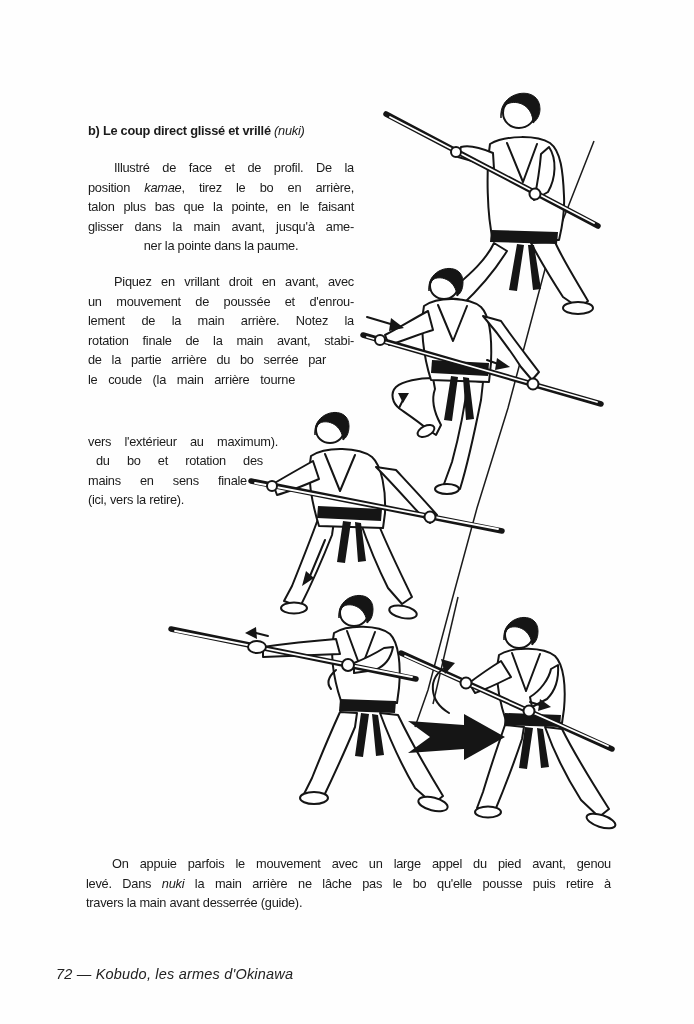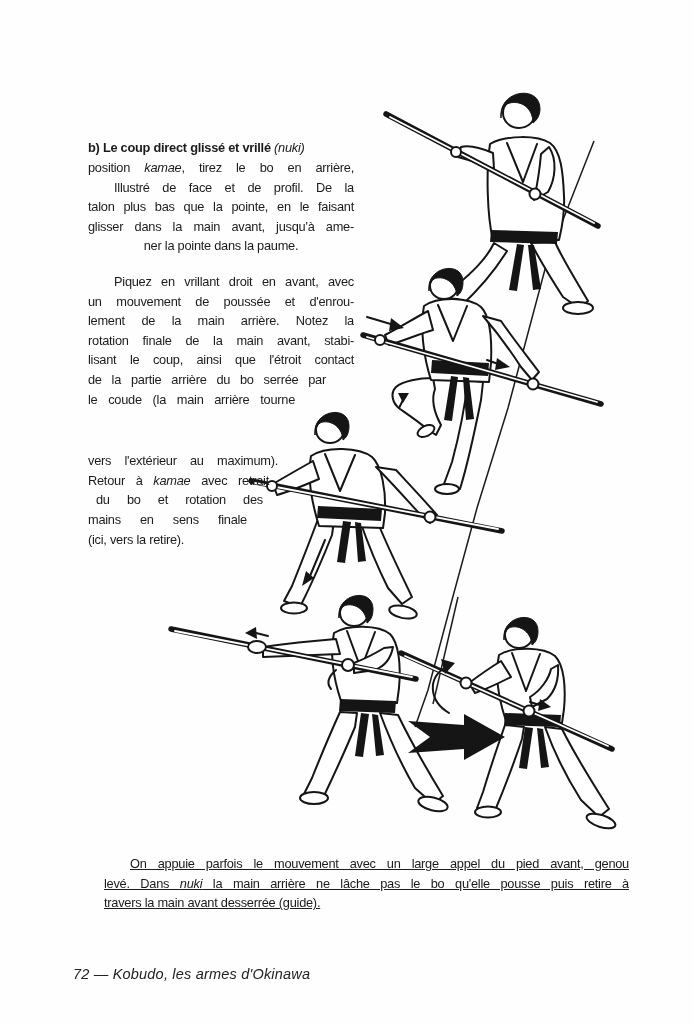--- a/index.html
+++ b/index.html
@@ -5,34 +5,34 @@
   html,body{margin:0;padding:0;background:#e8e8e8;}
   .page{
     position:relative;
     width:694px;height:1024px;
     background:#fefefe;
     overflow:hidden;
     font-family:"Liberation Sans",sans-serif;
     color:#1b1b1b;
   }
   .heading{
-    position:absolute;left:88px;top:138px;
+    position:absolute;left:88px;top:121px;
     font-size:13.4px;line-height:18px;letter-spacing:-0.2px;
   }
   .heading .tline{white-space:nowrap;}
   .column{position:absolute;left:88px;top:158px;}
-  .closing{position:absolute;left:104px;top:854px;text-decoration:underline;}
+  .closing{position:absolute;left:86px;top:854px;}
   .tline{
     font-size:12.8px;line-height:19.6px;letter-spacing:-0.25px;
   }
   .tline.just{text-align:justify;text-align-last:justify;}
   .tline .i{font-style:italic;}
   .tline .b{font-weight:bold;}
   .footer{
-    position:absolute;left:73px;top:966px;
+    position:absolute;left:56px;top:966px;
     font-style:italic;font-size:14.5px;letter-spacing:0.2px;color:#222;
   }
   svg.art{position:absolute;left:0;top:0;}
   .bd{fill:#ffffff;stroke:#151515;stroke-width:2;stroke-linejoin:round;}
   .ln{fill:none;stroke:#151515;stroke-width:2;stroke-linecap:round;stroke-linejoin:round;}
   .hr{fill:#151515;stroke:#151515;stroke-width:1;}
   .bk{fill:#151515;stroke:none;}
   .bo{stroke:#151515;stroke-width:5.5;stroke-linecap:round;}
   .bc{stroke:#ffffff;stroke-width:1.8;stroke-linecap:round;}
   .gl{fill:none;stroke:#1c1c1c;stroke-width:1.5;}
@@ -165,34 +165,32 @@
       </g>
       <path class="bk" d="M408,721 L464,725 L464,714 L505,737 L464,760 L464,749 L408,753 L430,737 Z"></path>
     </g>
   </svg>
 
   <div class="heading">
       <div class="tline"><span class="b">b) Le coup direct glissé et vrillé </span><span class="i">(nuki)</span></div>
     </div>
 
   <div class="column">
+      <div class="tline just" style="width: 266px; text-indent: 26px;"><span>Illustré de face et de profil. De la</span></div>
       <div class="tline just" style="width: 266px;"><span>position </span><span class="i">kamae</span><span>, tirez le bo en arrière,</span></div>
-      <div class="tline just" style="width: 266px; text-indent: 26px;"><span>Illustré de face et de profil. De la</span></div>
       <div class="tline just" style="width: 266px;"><span>talon plus bas que la pointe, en le faisant</span></div>
       <div class="tline just" style="width: 266px;"><span>glisser dans la main avant, jusqu'à ame-</span></div>
       <div class="tline" style="width: 266px; text-align: center;"><span>ner la pointe dans la paume.</span></div>
       <div class="tline just" style="width: 266px; text-indent: 26px; margin-top: 16px;"><span>Piquez en vrillant droit en avant, avec</span></div>
       <div class="tline just" style="width: 266px;"><span>un mouvement de poussée et d'enrou-</span></div>
       <div class="tline just" style="width: 266px;"><span>lement de la main arrière. Notez la</span></div>
       <div class="tline just" style="width: 266px;"><span>rotation finale de la main avant, stabi-</span></div>
-      <div class="tline just" style="width: 266px;"><span>lisant le coup, ainsi que l'étroit contact</span></div>
       <div class="tline just" style="width: 238px;"><span>de la partie arrière du bo serrée par</span></div>
       <div class="tline just" style="width: 207px;"><span>le coude (la main arrière tourne</span></div>
       <div class="tline just" style="width: 190px; margin-top: 42px;"><span>vers l'extérieur au maximum).</span></div>
-      <div class="tline just" style="width: 181px;"><span>Retour à </span><span class="i">kamae</span><span> avec retrait</span></div>
       <div class="tline just" style="width: 167px; margin-left: 8px;"><span>du bo et rotation des</span></div>
       <div class="tline just" style="width: 159px;"><span>mains en sens finale</span></div>
       <div class="tline" style="width: 266px;"><span>(ici, vers la retire).</span></div>
     </div>
 
   <div class="closing">
       <div class="tline just" style="width: 525px; text-indent: 26px;"><span>On appuie parfois le mouvement avec un large appel du pied avant, genou</span></div>
       <div class="tline just" style="width: 525px;"><span>levé. Dans </span><span class="i">nuki</span><span> la main arrière ne lâche pas le bo qu'elle pousse puis retire à</span></div>
       <div class="tline" style="width: 525px;"><span>travers la main avant desserrée (guide).</span></div>
     </div>

